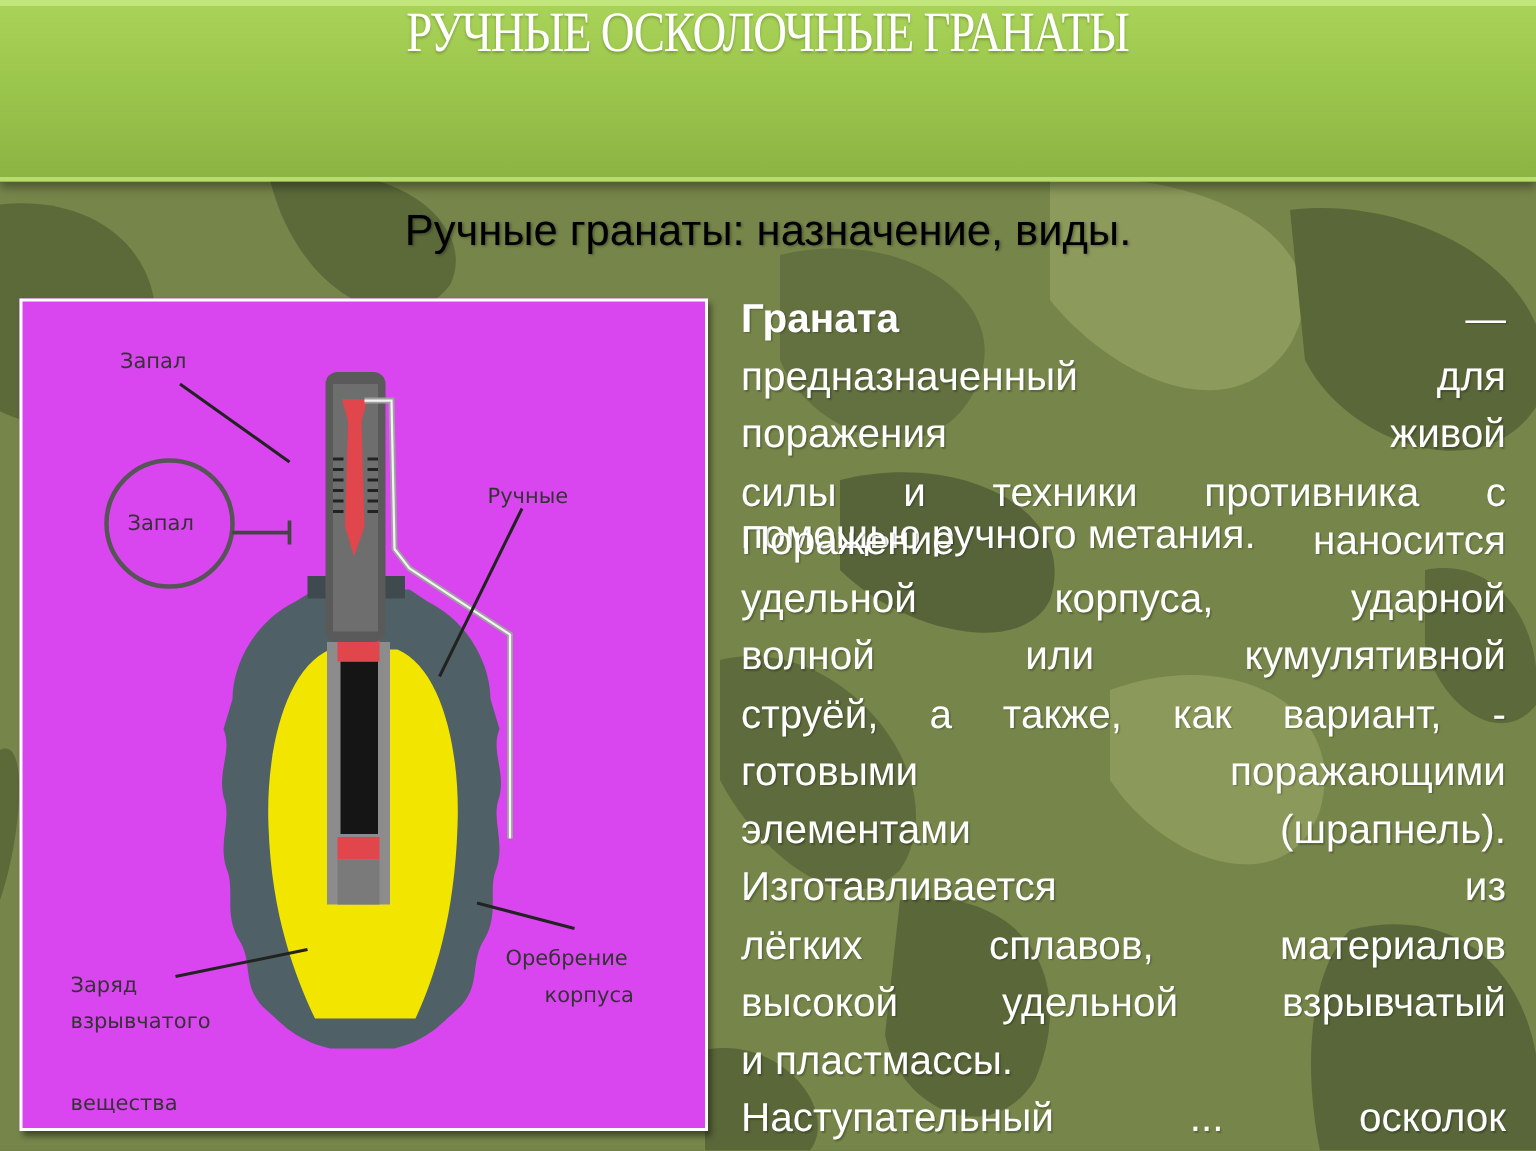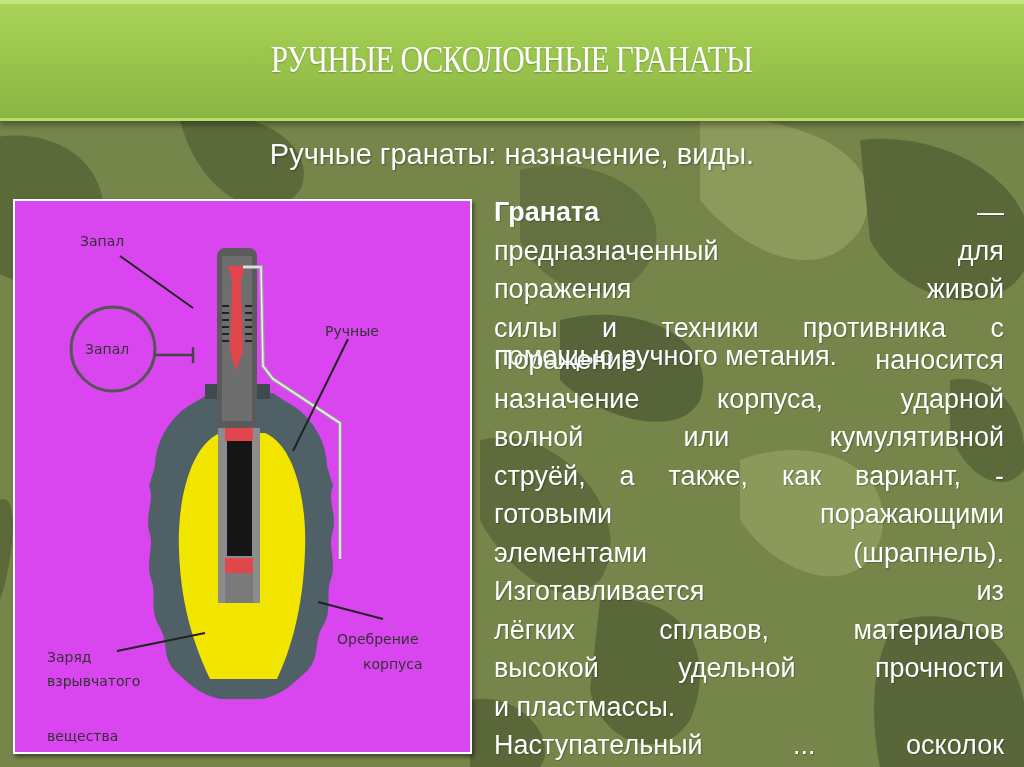--- a/index.html
+++ b/index.html
@@ -9,36 +9,36 @@
     font-family: "Liberation Sans", sans-serif;
   }
   .camo { position: absolute; inset: 0; overflow: hidden; }
   .camo svg { width: 1024px; height: 767px; display: block; }
 
   .header {
     position: absolute; left: 0; top: 0; width: 1024px; height: 118px;
     background: linear-gradient(180deg, #a9d458 0%, #9cc74d 45%, #8bb443 100%);
     border-bottom: 3px solid #b6dd6a;
     box-shadow: 0 4px 6px rgba(0,0,0,0.35);
-    display: flex; align-items: center; justify-content: center;
+    display: flex; justify-content: center;
   }
   .header::after {
     content: ""; position: absolute; left: 0; right: 0; top: 0; height: 4px;
     background: #c2e57c;
   }
   .header-title {
     color: #ffffff; font-family: "Liberation Serif", serif;
     font-size: 38px; letter-spacing: -1px; transform: scaleX(0.82);
     text-shadow: 0 1px 2px rgba(0,0,0,0.25);
     white-space: nowrap;
   }
 
   .subtitle {
     position: absolute; left: 0; width: 1024px; top: 138px; text-align: center;
-    color: #ffffff; font-size: 29px;
+    color: #000000; font-size: 29px;
     text-shadow: 1px 1px 2px rgba(0,0,0,0.35);
   }
 
   .figure-frame {
     position: absolute; left: 13px; top: 199px; width: 455px; height: 551px;
     background: #d946ef; border: 2px solid #ffffff;
     box-shadow: 2px 3px 4px rgba(0,0,0,0.45);
   }
   .figure-frame svg { position: absolute; left: 0; top: 0; }
   .diagram-label {
@@ -142,23 +142,23 @@
 <div class="text-col" style="top:193px;">
   <span class="line"><span class="bold">Граната</span> <span>—</span></span>
   <span class="line">предназначенный для</span>
   <span class="line">поражения живой</span>
   <span class="line">силы и техники противника с</span>
   <span class="line last" style="margin-top:-10px;">помощью ручного метания.</span>
 </div>
 
 <div class="text-col" style="top:341px;">
   <span class="line">Поражение наносится</span>
-  <span class="line">назначение корпуса, ударной</span>
+  <span class="line">удельной корпуса, ударной</span>
   <span class="line">волной или кумулятивной</span>
   <span class="line">струёй, а также, как вариант, -</span>
   <span class="line">готовыми поражающими</span>
   <span class="line">элементами (шрапнель).</span>
   <span class="line">Изготавливается из</span>
   <span class="line">лёгких сплавов, материалов</span>
-  <span class="line">высокой удельной прочности</span>
+  <span class="line">высокой удельной взрывчатый</span>
   <span class="line last">и пластмассы.</span>
   <span class="line">Наступательный ... осколок</span>
 </div>
 
 </body></html>

